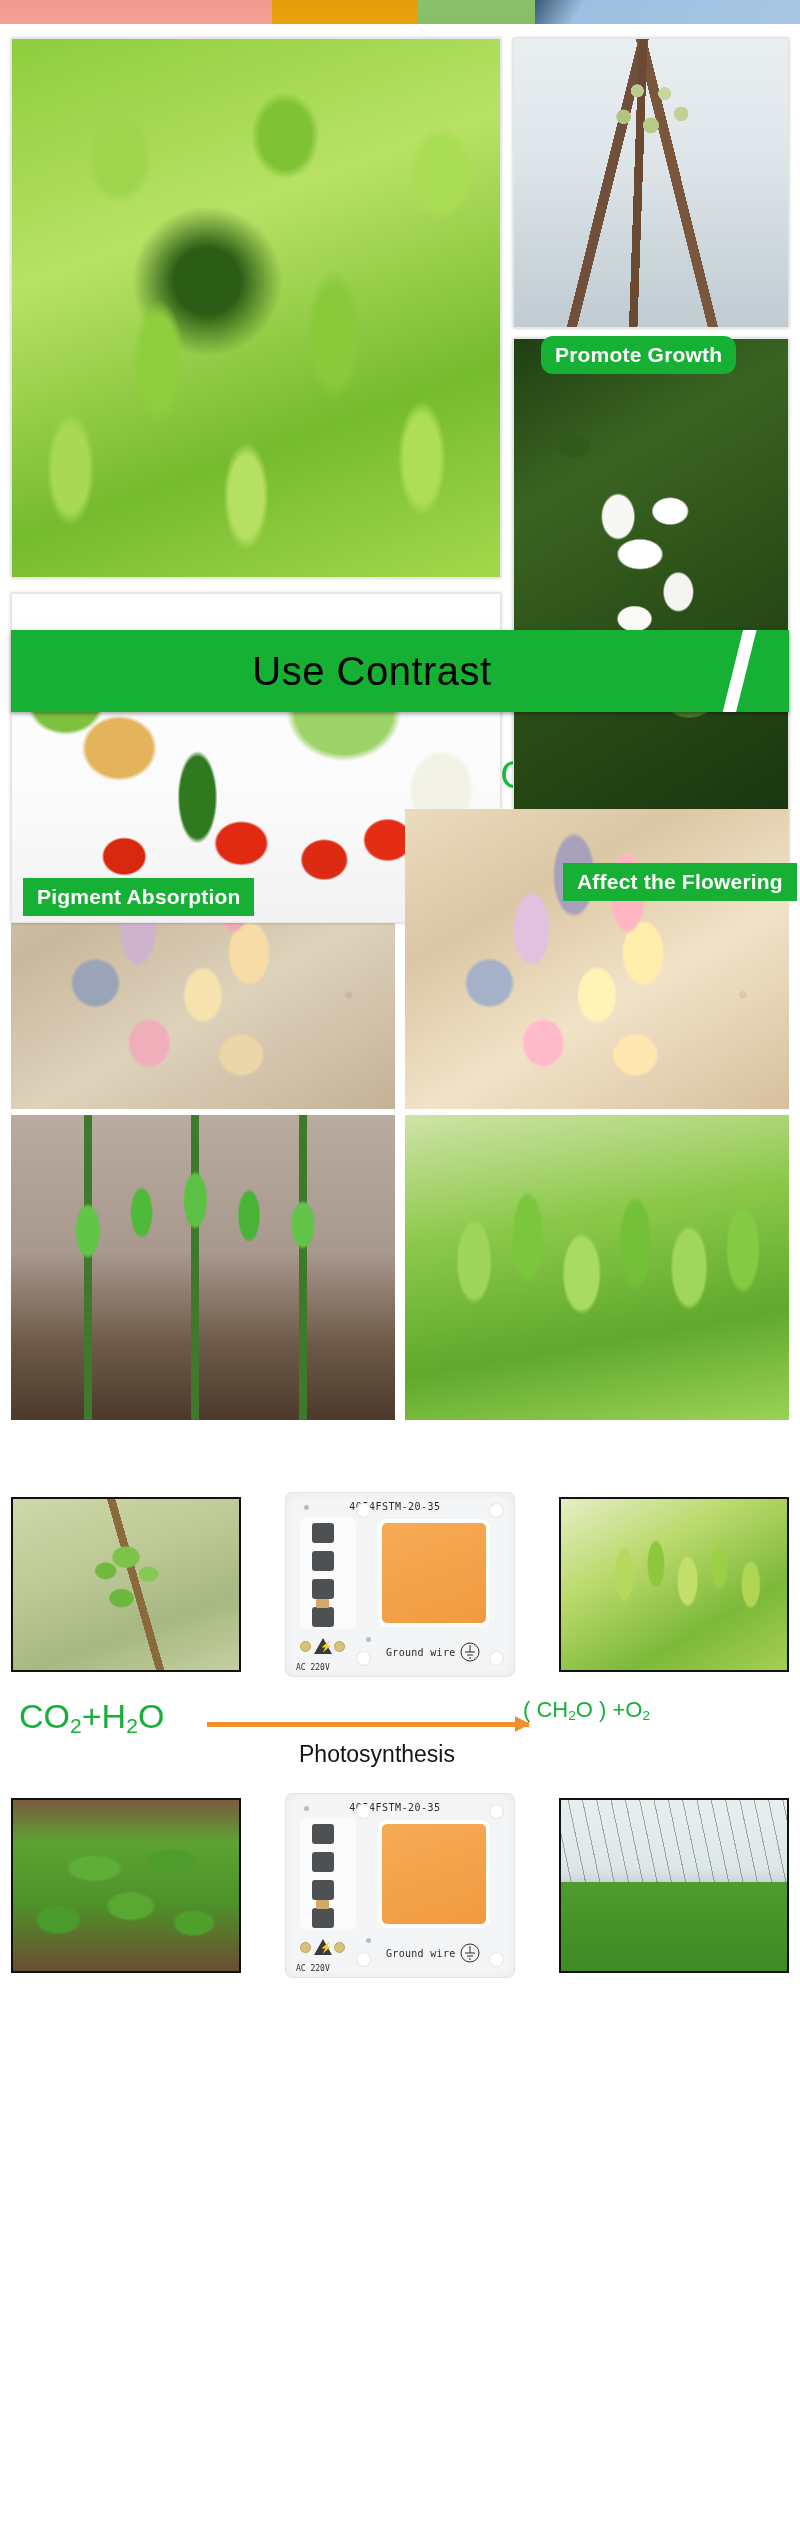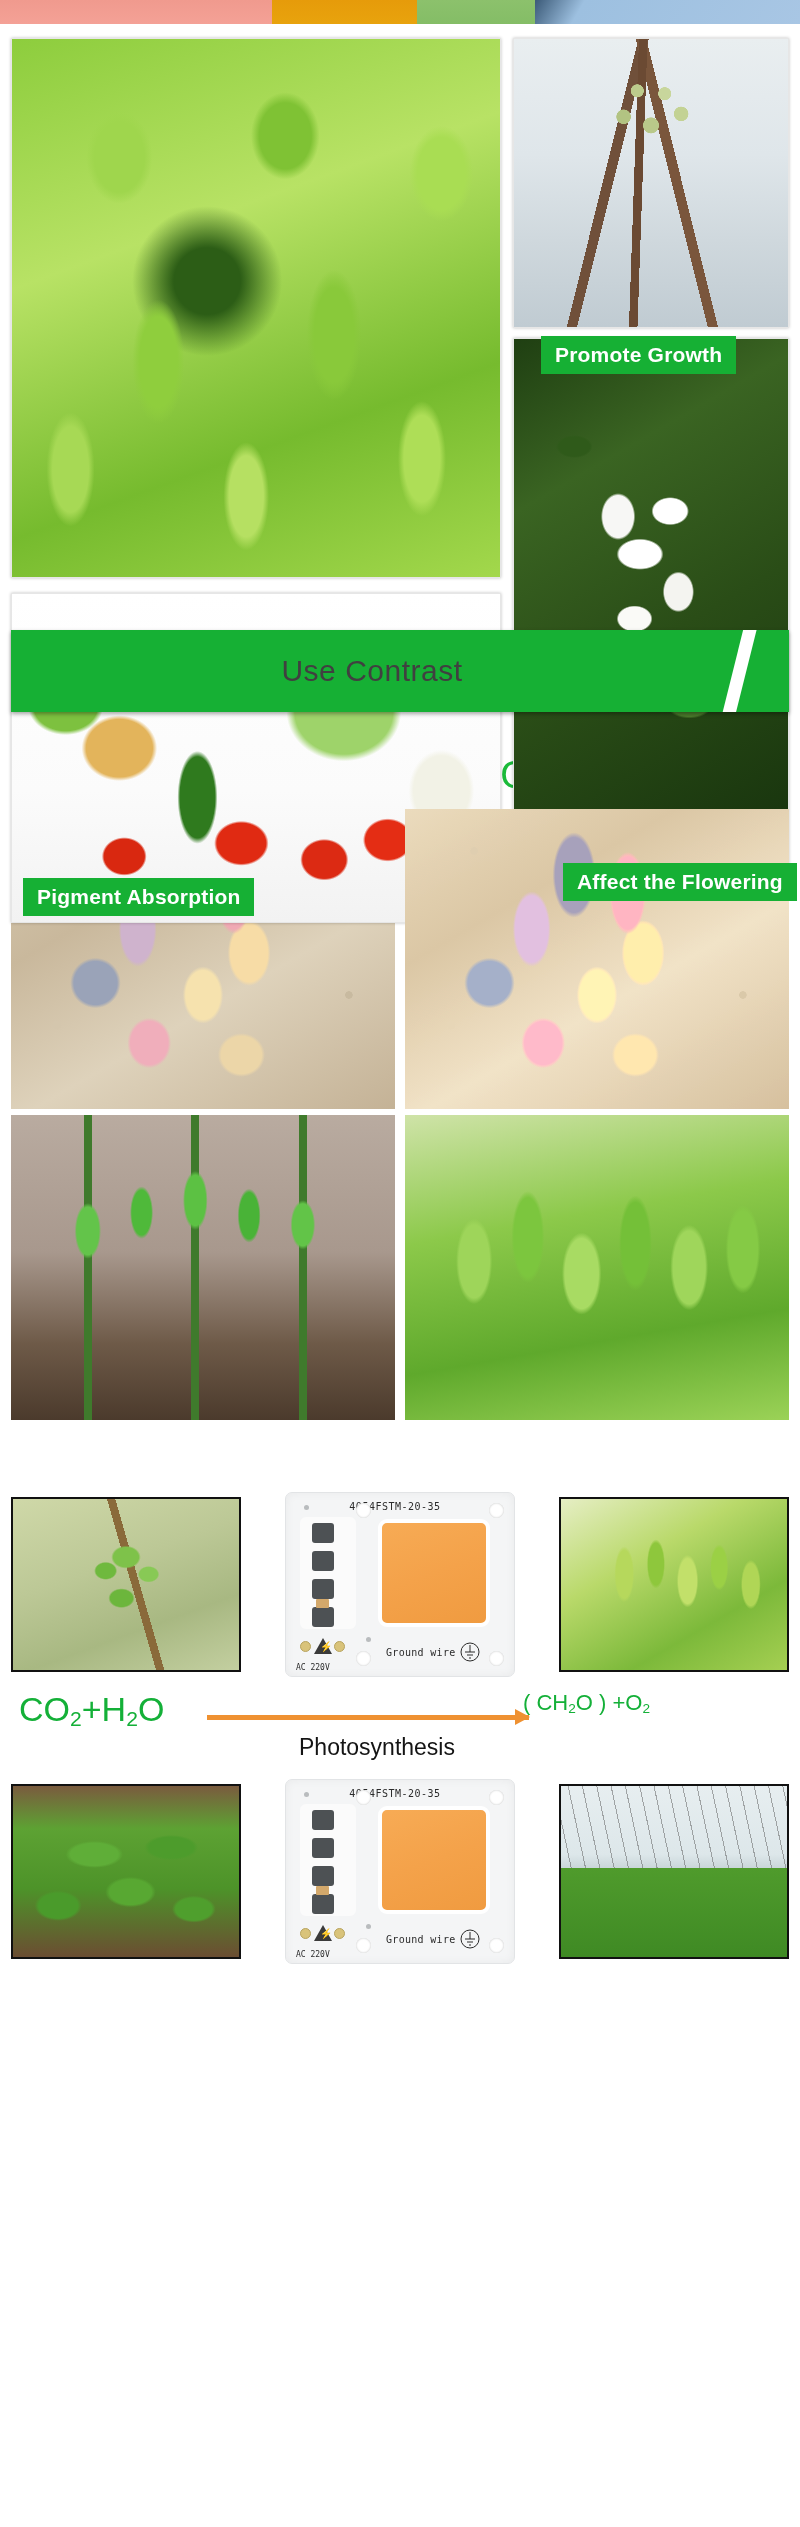--- a/index.html
+++ b/index.html
@@ -49,21 +49,21 @@
     line-height: 1.1;
     z-index: 5;
   }
 
   .p-leaves { left: 0;    top: 0;   width: 490px; height: 540px; }
   .p-bud    { left: 502px;top: 0;   width: 276px; height: 290px; }
   .p-flower { left: 502px;top: 300px;width:276px; height: 540px; }
   .p-veg    { left: 0;    top: 555px;width: 490px; height: 330px; }
 
   .cap-chloro { left: 228px; top: 530px; }
-  .cap-promote{ left: 530px; top: 298px; }
+  .cap-promote{ left: 530px; top: 298px; border-radius: 12px; }
   .cap-pigment{ left: 12px;  top: 840px; }
   .cap-flower { left: 552px; top: 825px; }
 
   
   .img-leaves {
     width: 100%; height: 100%;
     background:
       radial-gradient(ellipse 40px 95px at 12% 80%, #a7d955 0 45%, transparent 60%),
       radial-gradient(ellipse 42px 100px at 30% 60%, #8fce3d 0 45%, transparent 62%),
       radial-gradient(ellipse 38px 90px at 48% 85%, #b6e062 0 45%, transparent 60%),
@@ -121,22 +121,22 @@
   .banner-wrap { width: 778px; margin: 0 auto; }
   .banner {
     position: relative;
     height: 82px;
     background: #16b034;
     box-shadow: 0 2px 4px rgba(0,0,0,.35);
     display: flex; align-items: center; justify-content: center;
     overflow: hidden;
   }
   .banner-title {
-    color: #404040;
-    font-size: 30px;
+    color: #000000;
+    font-size: 40px;
     font-weight: 400;
     letter-spacing: .5px;
     transform: translateX(-28px);
   }
   .banner-slash {
     position: absolute;
     right: 44px; top: -12px;
     width: 13px; height: 115px;
     background: #ffffff;
     transform: rotate(14deg);
@@ -297,21 +297,21 @@
     font-family: "DejaVu Sans Mono", monospace; font-size: 8px; color: #2b2b2b;
   }
   .chip-ground {
     position: absolute; left: 100px; bottom: 18px;
     font-family: "DejaVu Sans Mono", monospace; font-size: 10px; color: #2b2b2b; letter-spacing: .3px;
   }
   .chip-earth { position: absolute; right: 34px; bottom: 14px; width: 20px; height: 20px; }
 
   
   .equation {
-    width: 778px; margin: 5px auto;
+    width: 778px; margin: 12px auto;
     position: relative;
     height: 92px;
   }
   .eq-left {
     position: absolute; left: 8px; top: 8px;
     color: #14b038; font-size: 34px; font-weight: 400;
   }
   .eq-right {
     position: absolute; left: 512px; top: 8px;
     color: #14b038; font-size: 22px; font-weight: 400; white-space: nowrap;

